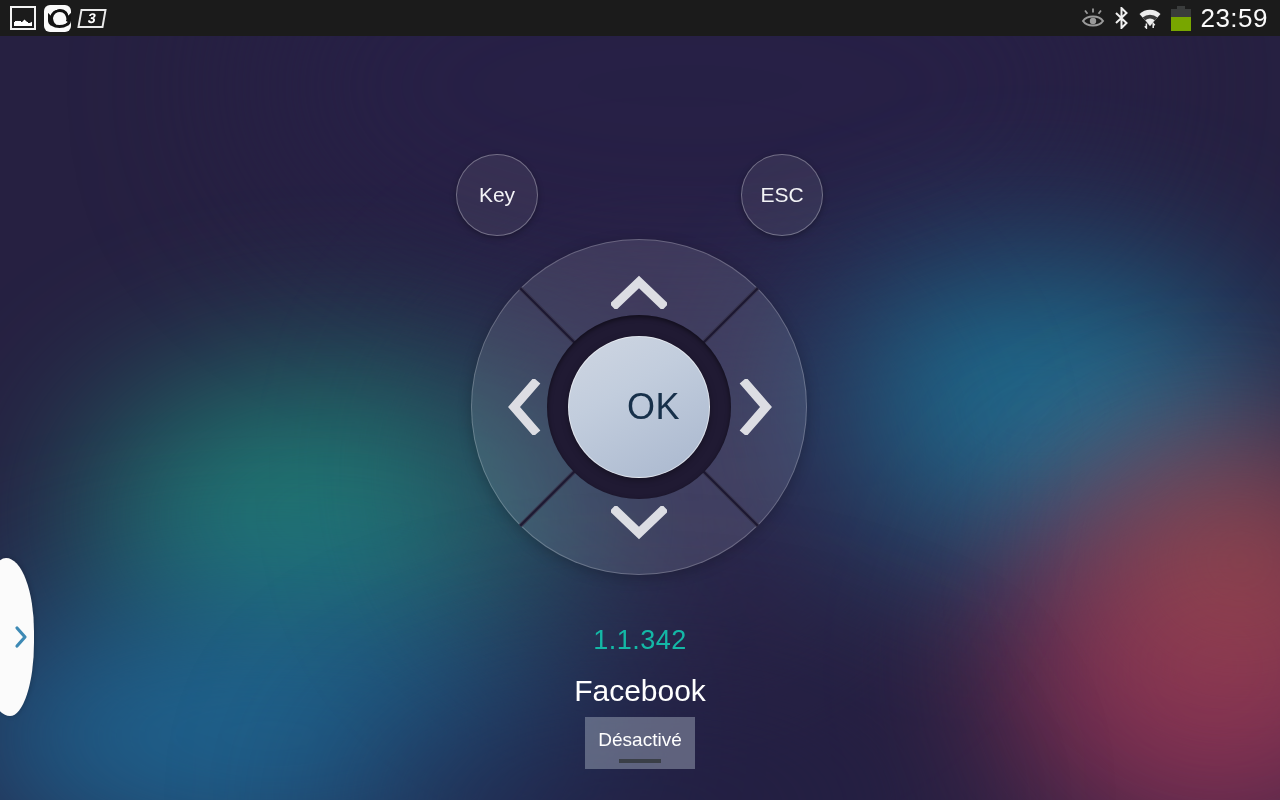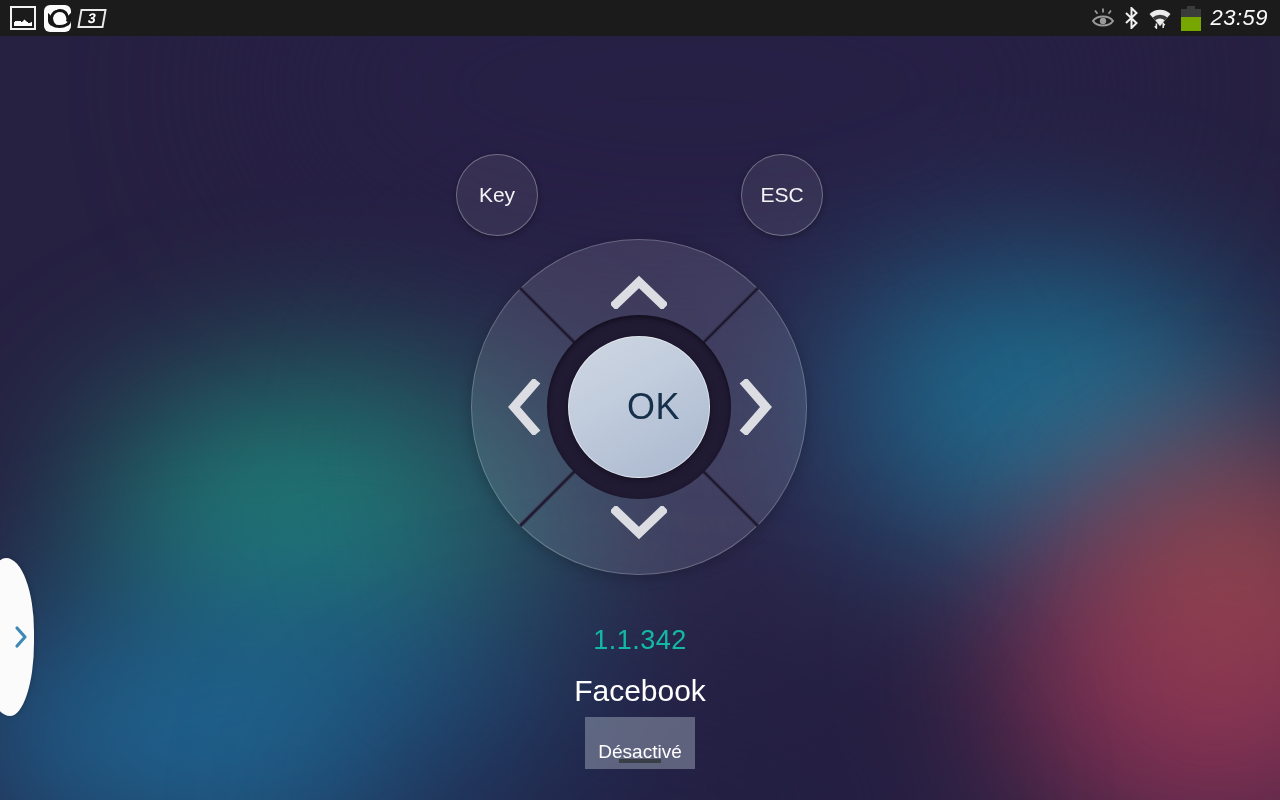--- a/index.html
+++ b/index.html
@@ -139,25 +139,24 @@
   .ic-batt .fill {
     position: absolute;
     left: 0; bottom: 0;
     width: 20px;
     height: 60%;
     background: #78a600;
   }
 
   #clock {
     color: #fafafa;
-    font-size: 22px;
+    font-size: 26px;
     letter-spacing: 0.5px;
     line-height: 36px;
     font-family: "Liberation Sans", sans-serif;
-    font-style: italic;
   }
 
   
   #wallpaper {
     position: absolute;
     top: 36px; left: 0;
     width: 1280px;
     height: 764px;
     background: #262041;
     overflow: hidden;
@@ -338,21 +337,21 @@
     color: #ffffff;
     font-size: 30px;
     font-family: "Liberation Sans", sans-serif;
   }
   #spinner-btn {
     position: relative;
     min-width: 110px;
     height: 52px;
     background: rgba(168,177,193,0.45);
     display: flex;
-    align-items: flex-end;
+    align-items: center;
     justify-content: center;
     padding: 0 10px;
     box-sizing: border-box;
   }
   #spinner-value {
     color: #ffffff;
     font-size: 19px;
     font-family: "Liberation Sans", sans-serif;
     margin-bottom: 6px;
   }

